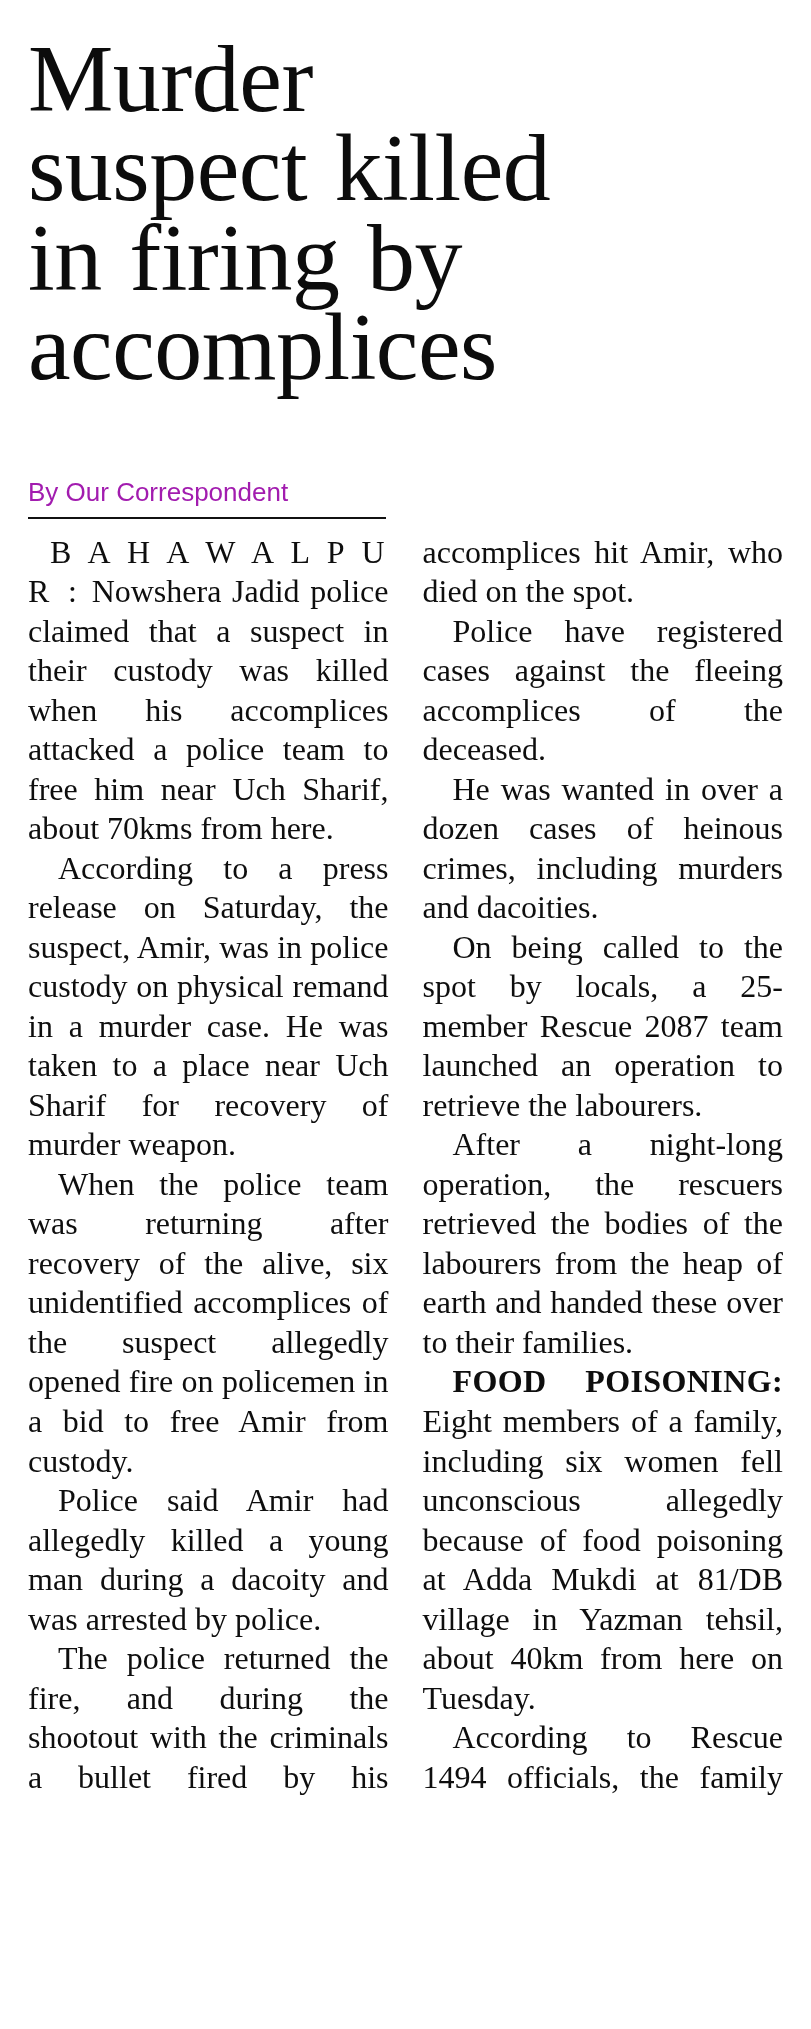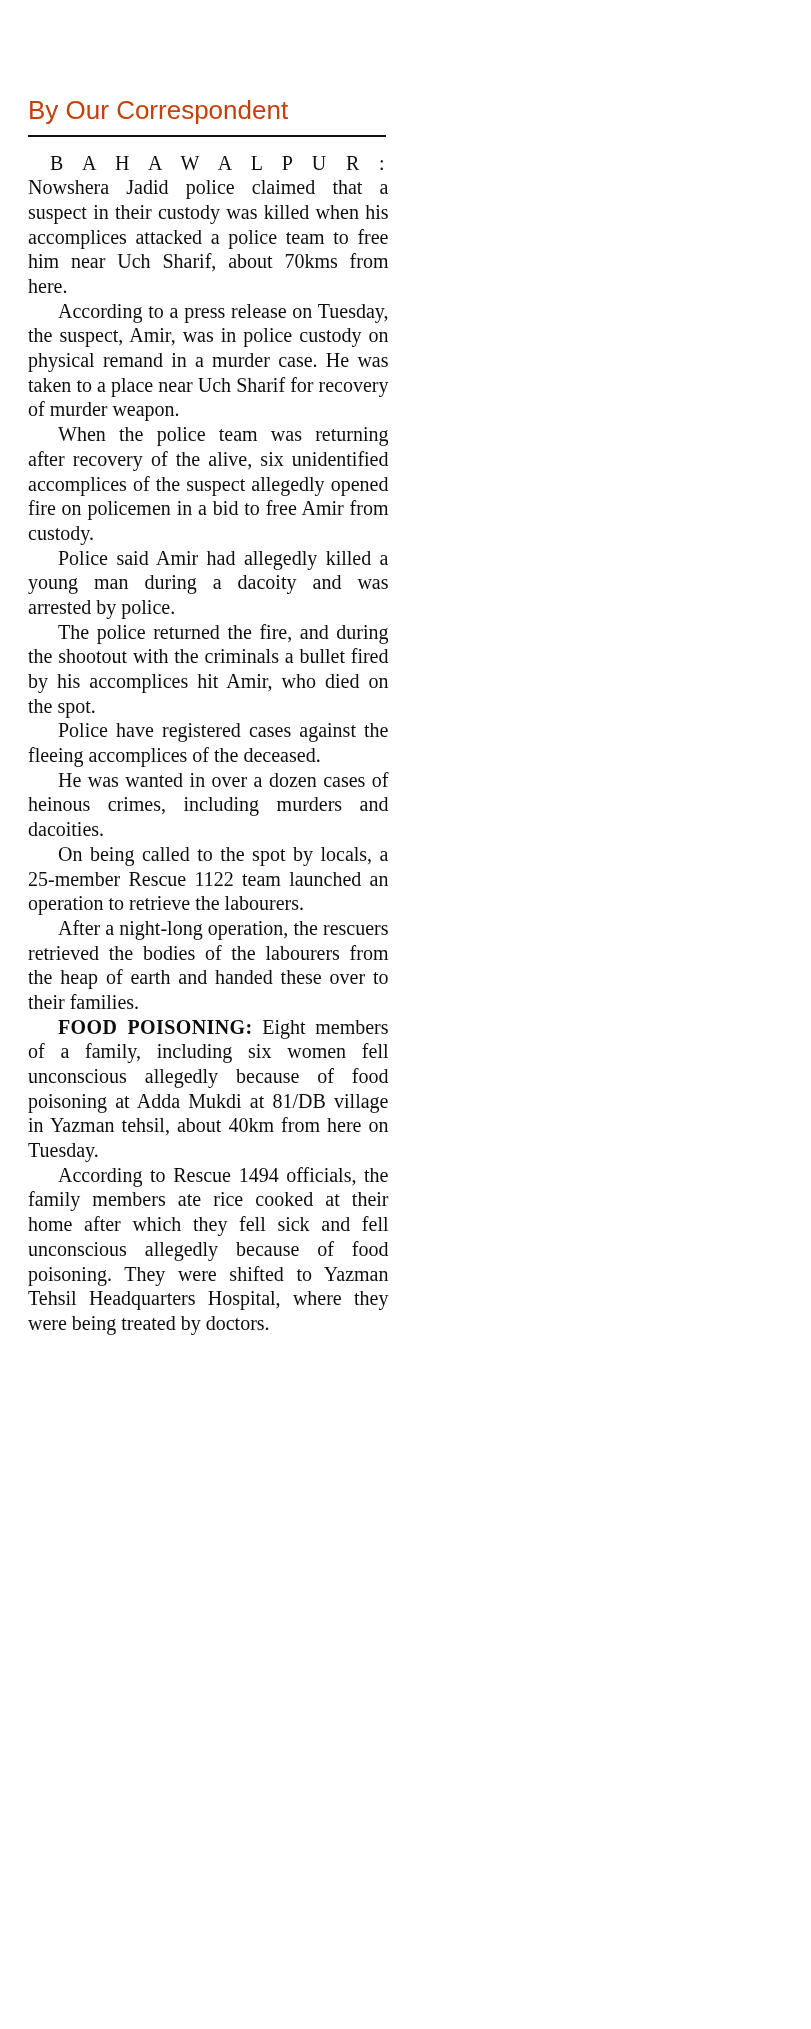--- a/index.html
+++ b/index.html
@@ -38,40 +38,41 @@
   .headline-gap {
     height: 62px;
   }
   .byline-wrap {
     width: 358px;
   }
   .byline {
     font-family: "Liberation Sans", sans-serif;
     font-size: 26px;
     line-height: 1.1;
-    color: #c2410c;
+    color: #a21caf;
     padding-bottom: 10px;
+    margin-top: 25px;
   }
   .byline-rule {
     border: 0;
     border-top: 2px solid #111111;
     margin: 0 0 14px 0;
     width: 358px;
   }
   .columns {
     column-count: 2;
     column-gap: 34px;
     column-fill: auto;
     column-rule: none;
     height: 1290px;
   }
   p.body-par {
     margin: 0;
     font-family: "Liberation Serif", serif;
-    font-size: 20px;
+    font-size: 32px;
     line-height: 1.235;
     text-align: justify;
     text-justify: inter-word;
     text-indent: 30px;
     color: #0e0e0e;
     hyphens: none;
   }
   p.body-par.first {
     text-indent: 22px;
   }
@@ -82,41 +83,47 @@
   .kicker {
     font-weight: bold;
     letter-spacing: 0.4px;
   }
 </style>
 </head>
 <body>
 
 <div class="page">
 
+  <h1 class="headline">
+    <span class="hl-line">Murder</span>
+    <span class="hl-line">suspect killed</span>
+    <span class="hl-line">in firing by</span>
+    <span class="hl-line">accomplices</span>
+  </h1>
 
   <div class="headline-gap"></div>
 
   <div class="byline-wrap">
     <div class="byline">By Our Correspondent</div>
     <hr class="byline-rule">
   </div>
 
   <div class="columns">
 
     <p class="body-par first"><span class="dateline">B A H A W A L P U R :</span> <span>Nowshera Jadid police claimed that a suspect in their custody was killed when his accomplices attacked a police team to free him near Uch Sharif, about 70kms from here.</span></p>
 
-    <p class="body-par">According to a press release on Tuesday, the suspect, Amir, was in police custody on physical remand in a murder case. He was taken to a place near Uch Sharif for recovery of murder weapon.</p>
+    <p class="body-par">According to a press release on Saturday, the suspect, Amir, was in police custody on physical remand in a murder case. He was taken to a place near Uch Sharif for recovery of murder weapon.</p>
     <p class="body-par">When the police team was returning after recovery of the alive, six unidentified accomplices of the suspect allegedly opened fire on policemen in a bid to free Amir from custody.</p>
     <p class="body-par">Police said Amir had allegedly killed a young man during a dacoity and was arrested by police.</p>
     <p class="body-par">The police returned the fire, and during the shootout with the criminals a bullet fired by his accomplices hit Amir, who died on the spot.</p>
     <p class="body-par">Police have registered cases against the fleeing accomplices of the deceased.</p>
     <p class="body-par">He was wanted in over a dozen cases of heinous crimes, including murders and dacoities.</p>
 
 
-    <p class="body-par">On being called to the spot by locals, a 25-member Rescue 1122 team launched an operation to retrieve the labourers.</p>
+    <p class="body-par">On being called to the spot by locals, a 25-member Rescue 2087 team launched an operation to retrieve the labourers.</p>
     <p class="body-par">After a night-long operation, the rescuers retrieved the bodies of the labourers from the heap of earth and handed these over to their families.</p>
 
     <p class="body-par"><span class="kicker">FOOD POISONING:</span><span> Eight members of a family, including six women fell unconscious allegedly because of food poisoning at Adda Mukdi at 81/DB village in Yazman tehsil, about 40km from here on Tuesday.</span></p>
 
     <p class="body-par">According to Rescue 1494 officials, the family members ate rice cooked at their home after which they fell sick and fell unconscious allegedly because of food poisoning. They were shifted to Yazman Tehsil Headquarters Hospital, where they were being treated by doctors.</p>
 
   </div>
 </div>
 
 </body></html>

